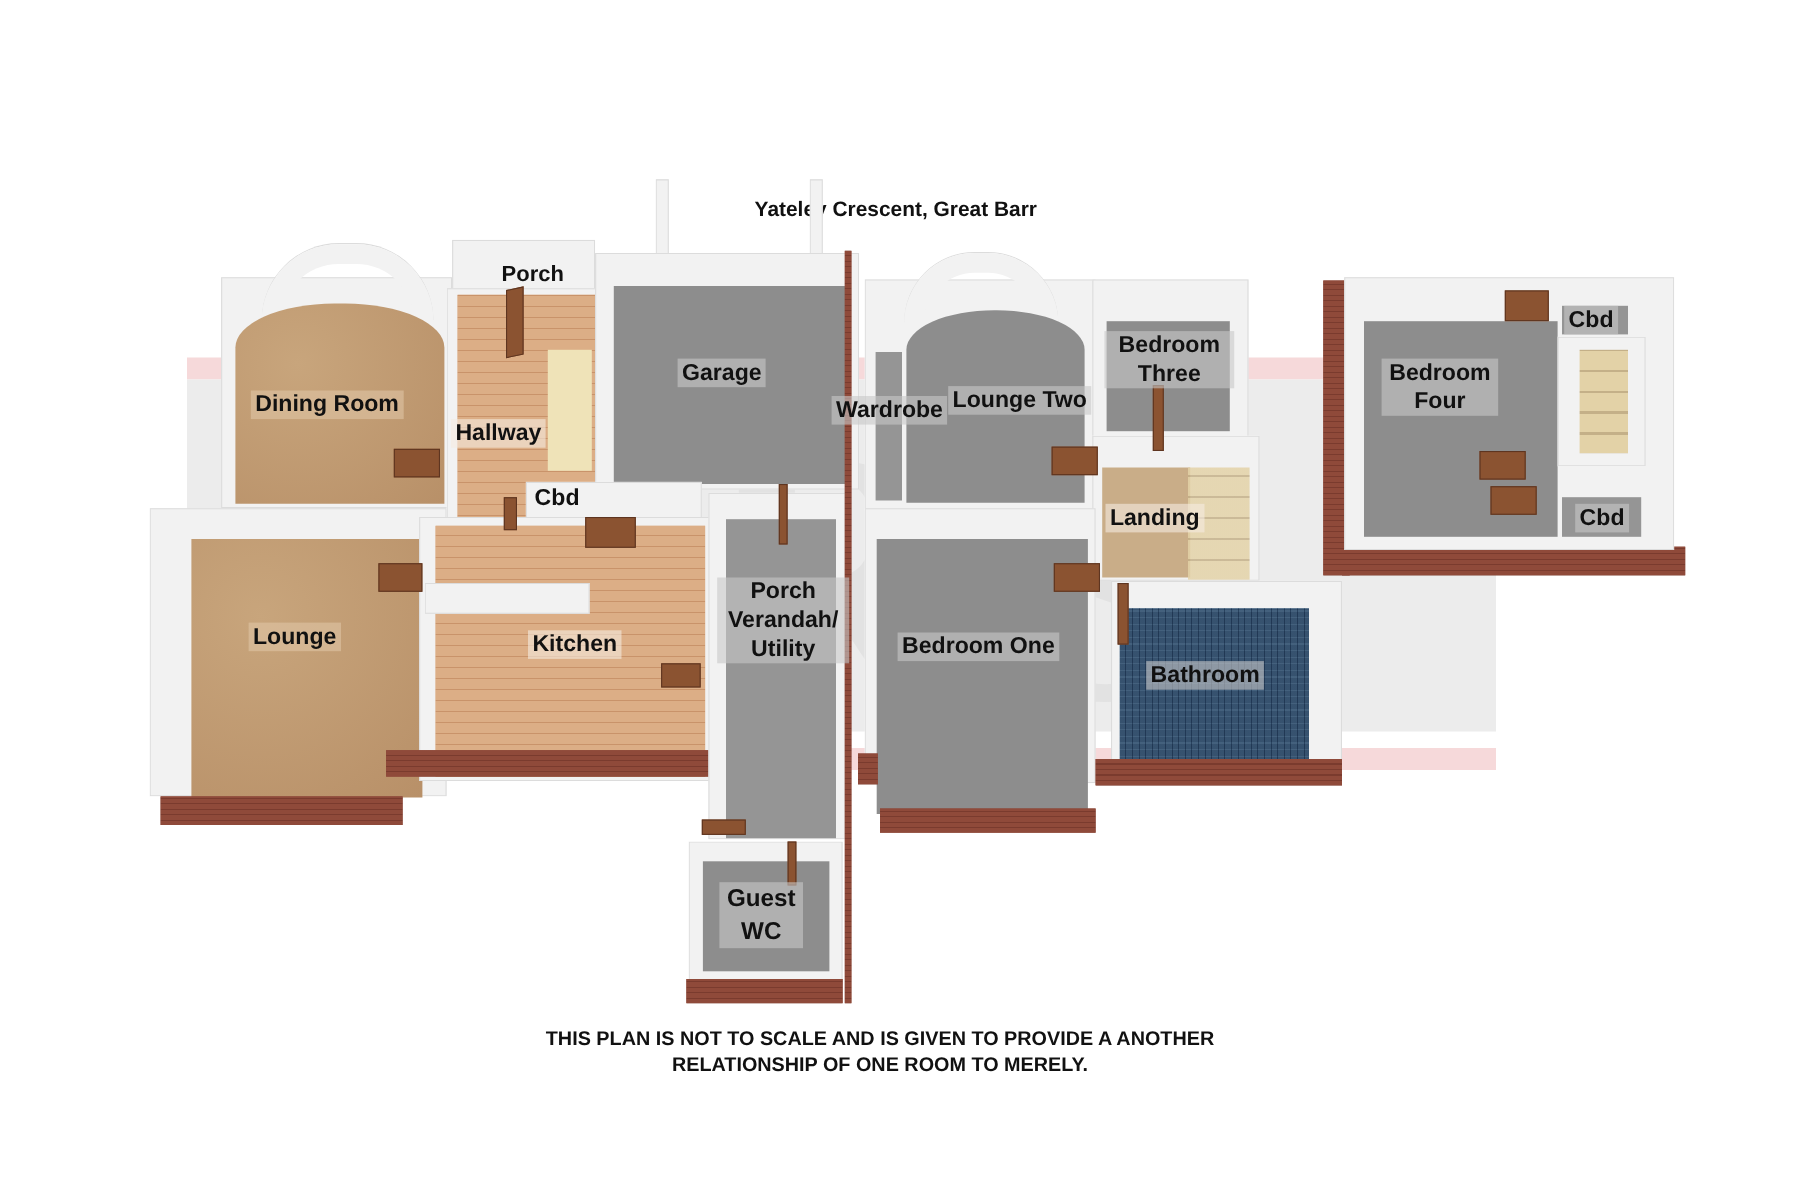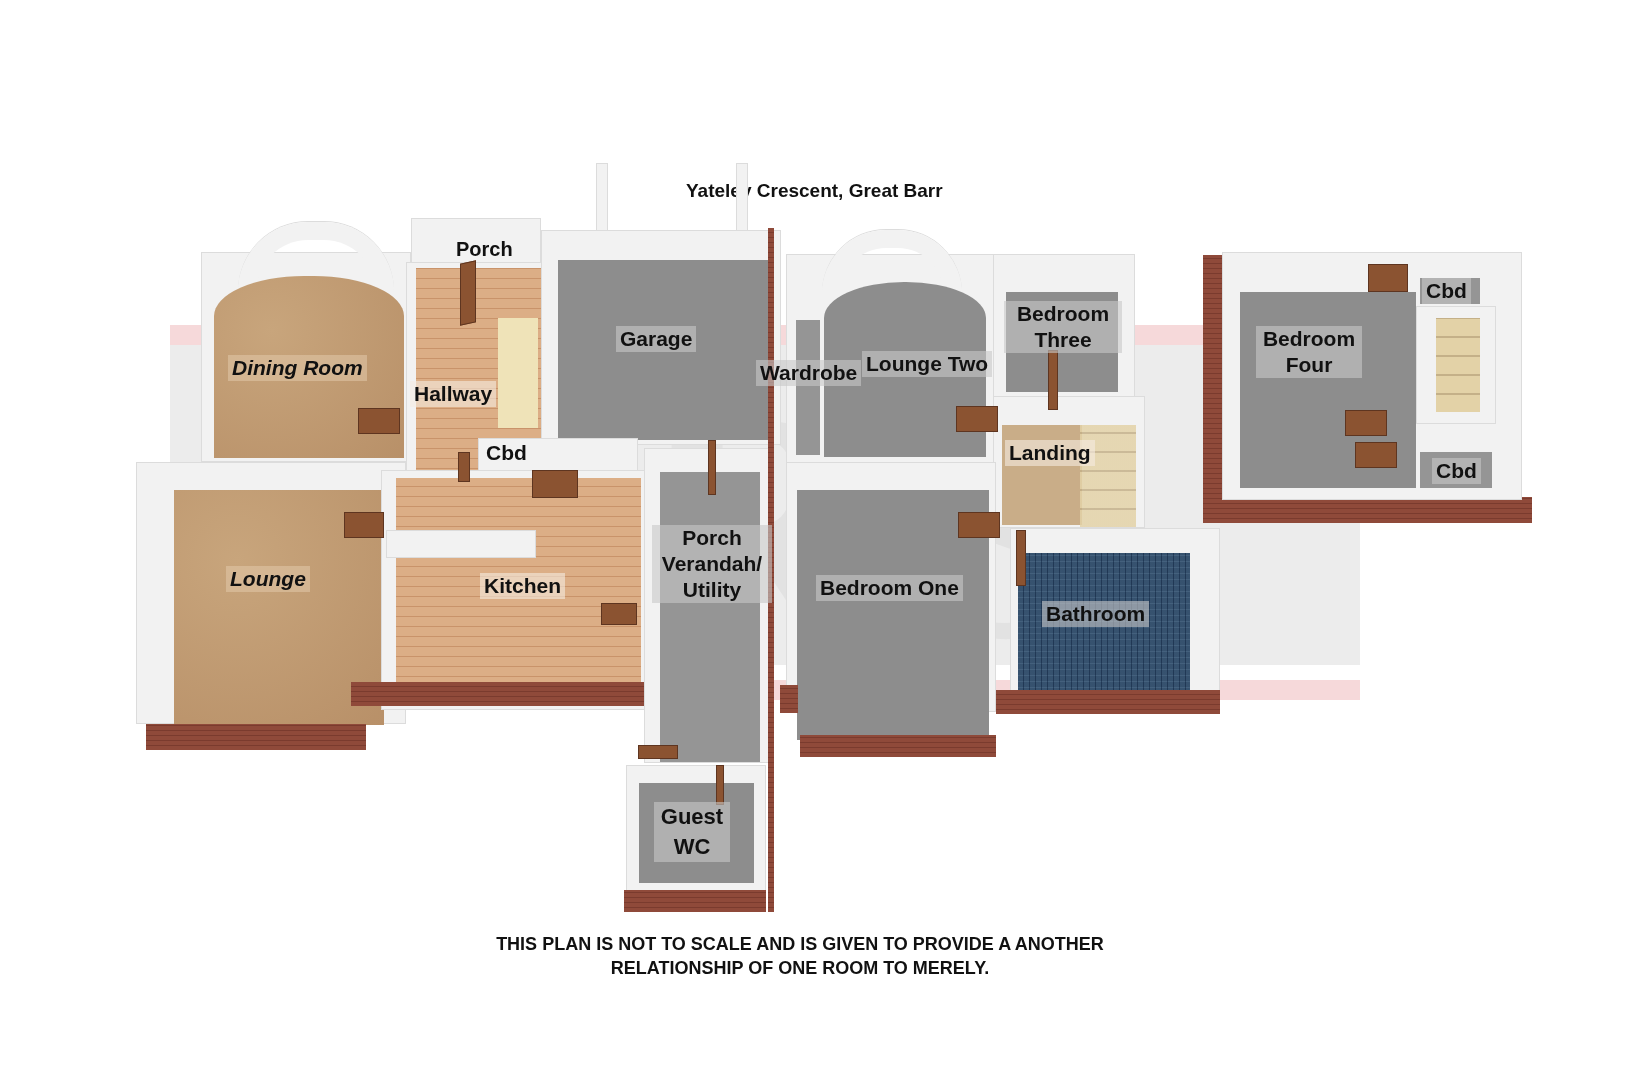--- a/index.html
+++ b/index.html
@@ -15,21 +15,21 @@
   .floor-carpet{background:radial-gradient(circle at 30% 30%,#c8a57c,#b89068);}
   .floor-wood{background:repeating-linear-gradient(0deg,#dcae86 0 9px,#c9936a 9px 10px),#d7a57c;}
   .floor-grey{background:#8d8d8d;}
   .floor-grey2{background:#959595;}
   .floor-tile{background:repeating-linear-gradient(0deg,#6f8aa3 0 5px,#8aa3b8 5px 6px),repeating-linear-gradient(90deg,transparent 0 5px,#9ab0c2 5px 6px);background-blend-mode:multiply;}
   .floor-beige{background:#c9ad88;}
   .stairs{background:repeating-linear-gradient(0deg,#e3d2a7 0 17px,#c4b088 17px 19px);}
   .door{background:#8b5331;border:1px solid #5e3520;}
   .arch{border:18px solid #f2f2f2;border-bottom:none;border-radius:120px 120px 0 0;box-shadow:0 -1px 0 #dcdcdc;}
   .label{position:absolute;font-weight:bold;color:#111;font-size:21px;text-align:center;line-height:26px;padding:0 4px;white-space:nowrap;}
-  .label.bg-c{background:rgba(225,200,170,0.55);font-style:italic;}
+  .label.bg-c{background:rgba(225,200,170,0.55);}
   .label.bg-g{background:rgba(200,200,200,0.6);}
   .label.bg-w{background:rgba(245,235,225,0.6);}
   .title{position:absolute;font-weight:bold;font-size:19px;color:#111;white-space:nowrap;}
   .disclaimer{position:absolute;left:440px;top:932px;width:720px;text-align:center;font-weight:bold;font-size:18px;line-height:24px;color:#111;}
   .disclaimer div{white-space:nowrap;}
 </style>
 </head>
 <body>
 
 <div class="abs" style="left:0;top:0;width:1636px;height:1080px;">
@@ -133,21 +133,21 @@
   <div class="abs door" style="left:1048px;top:350px;width:10px;height:60px;"></div>
   <div class="abs door" style="left:958px;top:512px;width:42px;height:26px;"></div>
   <div class="abs door" style="left:1016px;top:530px;width:10px;height:56px;"></div>
 
   <div class="label bg-g" style="left:756px;top:360px;">Wardrobe</div>
   <div class="label bg-g" style="left:862px;top:351px;">Lounge Two</div>
   <div class="label bg-g" style="left:1004px;top:301px;width:110px;">
     <div>Bedroom</div>
     <div>Three</div>
   </div>
-  <div class="label bg-w" style="left:1005px;top:440px;">Landing</div>
+  <div class="label bg-w" style="left:1005px;top:458px;">Landing</div>
   <div class="label bg-g" style="left:816px;top:575px;">Bedroom One</div>
   <div class="label bg-g" style="left:1042px;top:601px;">Bathroom</div>
 </div>
 
 <div class="abs" style="left:0;top:0;width:1560px;height:540px;">
   <div class="abs brick" style="left:1203px;top:255px;width:24px;height:268px;"></div>
   <div class="abs brick" style="left:1220px;top:497px;width:312px;height:26px;"></div>
   <div class="abs wall" style="left:1222px;top:252px;width:300px;height:248px;"></div>
   <div class="abs floor-grey" style="left:1240px;top:292px;width:176px;height:196px;"></div>
   <div class="abs floor-grey2" style="left:1420px;top:278px;width:60px;height:26px;"></div>

